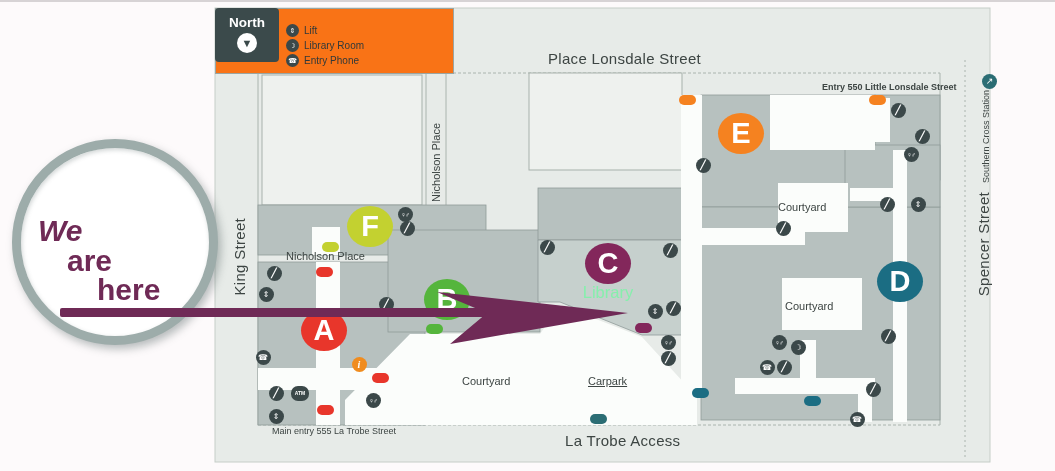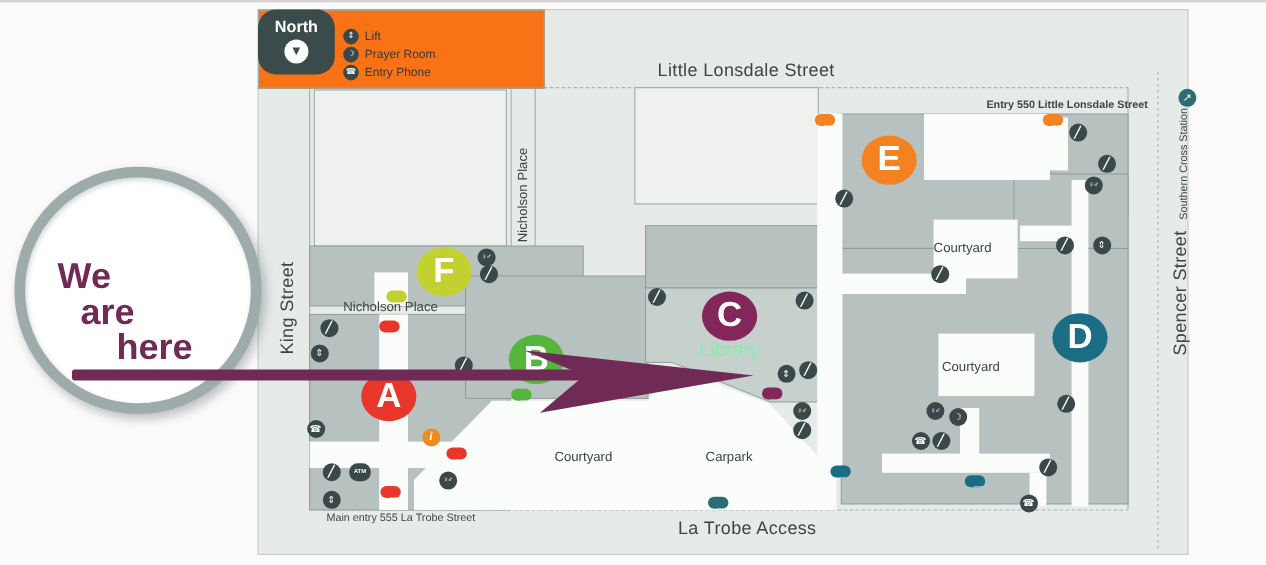--- a/index.html
+++ b/index.html
@@ -17,21 +17,21 @@
   #legend{position:absolute;left:215px;top:8px;width:239px;height:66px;
           background:#f97316;border:1px solid #9aa5a2;box-sizing:border-box;z-index:3;}
   .lcol{position:absolute;top:14px;}
   .lrow{display:flex;align-items:center;gap:5px;height:15px;font-size:10px;color:#31393a;}
   .lic{width:13px;height:13px;border-radius:50%;background:#3b4849;color:#fff;
        font-size:7px;line-height:13px;text-align:center;flex:none;}
   .lic.toil{font-size:6px;letter-spacing:-1px;}
   .lic.noramp{border-radius:1px;width:14px;height:8px;
        background:repeating-linear-gradient(90deg,#5a6a6a 0 1.5px,#dfe3e0 1.5px 3px);}
   #north-box{position:absolute;left:215px;top:8px;width:64px;height:54px;background:#3b4a4b;
-          border-radius:15px;z-index:4;text-align:center;}
+          border-radius:4px;z-index:4;text-align:center;}
   #north-box .nl{color:#fff;font-weight:bold;font-size:13.5px;margin-top:7px;}
   #north-box .nc{width:20px;height:20px;border-radius:50%;background:#fff;color:#3b4a4b;
           font-size:11px;line-height:20px;margin:3px auto 0;}
   
   #features{position:absolute;left:0;top:0;z-index:2;}
   .micon{position:absolute;width:15px;height:15px;margin:-7.5px 0 0 -7.5px;border-radius:50%;
          background:#3b4849;color:#fff;font-size:8px;line-height:15px;text-align:center;}
   .micon.stairs{font-size:9px;font-weight:bold;}
   .micon.toilets{font-size:6.5px;letter-spacing:-1px;}
   .micon.atm{font-size:5px;width:18px;margin-left:-9px;border-radius:7px;font-weight:bold;}
@@ -107,45 +107,45 @@
   </svg>
 
   <div id="legend">
     <div class="lcol" style="left:70px;">
       <div class="lrow">
         <span class="lic">⇕</span>
         <span>Lift</span>
       </div>
       <div class="lrow">
         <span class="lic">☽</span>
-        <span>Prayer Room</span>
+        <span>Library Room</span>
       </div>
       <div class="lrow">
         <span class="lic">☎</span>
         <span>Entry Phone</span>
       </div>
     </div>
   </div>
   <div id="north-box">
     <div class="nl">North</div>
     <div class="nc">▼</div>
   </div>
 
-  <div class="hlabel street" style="left:548px;top:50px;">Little Lonsdale Street</div>
+  <div class="hlabel street" style="left:548px;top:50px;">Place Lonsdale Street</div>
   <div class="vlabel street" style="left:231px;top:218px;">King Street</div>
   <div class="vlabel street" style="left:975px;top:192px;">Spencer Street</div>
   <div class="hlabel street" style="left:565px;top:432px;">La Trobe Access</div>
   <div class="vlabel mid" style="left:430px;top:123px;">Nicholson Place</div>
   <div class="hlabel mid" style="left:286px;top:250px;">Nicholson Place</div>
   <div class="vlabel tiny" style="left:981px;top:90px;">Southern Cross Station</div>
   <div id="scs-icon">↗</div>
   <div class="hlabel tiny" style="left:822px;top:82px;font-weight:bold;">Entry 550 Little Lonsdale Street</div>
   <div class="hlabel tiny" style="left:272px;top:426px;">Main entry 555 La Trobe Street</div>
   <div class="hlabel mid" style="left:462px;top:375px;">Courtyard</div>
-  <div class="hlabel mid" style="left:588px;top:375px;">Carpark</div>
+  <div class="hlabel mid" style="left:588px;top:375px;text-decoration:underline;">Carpark</div>
   <div class="hlabel mid" style="left:778px;top:201px;">Courtyard</div>
   <div class="hlabel mid" style="left:785px;top:300px;">Courtyard</div>
 
   <div id="features">
       <div class="micon stairs" style="left: 274px; top: 273px;">╱</div>
       <div class="micon lift" style="left: 266px; top: 294px;">⇕</div>
       <div class="micon phone" style="left: 263px; top: 357px;">☎</div>
       <div class="micon stairs" style="left: 276px; top: 393px;">╱</div>
       <div class="micon lift" style="left: 276px; top: 416px;">⇕</div>
       <div class="micon atm" style="left: 300px; top: 393px;">ATM</div>
@@ -195,16 +195,16 @@
       <div class="bcircle" style="left: 370px; top: 226px; background: rgb(195, 209, 48);">F</div>
     </div>
 
   <div id="wah-circle"></div>
   <svg id="annot-svg" class="layer" width="1055" height="471" viewBox="0 0 1055 471">
     <g fill="#6f2a56">
       <rect x="60" y="308" width="432" height="9" rx="2"></rect>
       <polygon points="628,313 437,292 487,313 450,344"></polygon>
     </g>
   </svg>
-  <div class="wah-line" style="left:48px;top:216px;">We</div>
+  <div class="wah-line" style="left:38px;top:216px;font-style:italic;">We</div>
   <div class="wah-line" style="left:67px;top:246px;">are</div>
   <div class="wah-line" style="left:97px;top:275px;">here</div>
 </div>
 
 </body></html>

